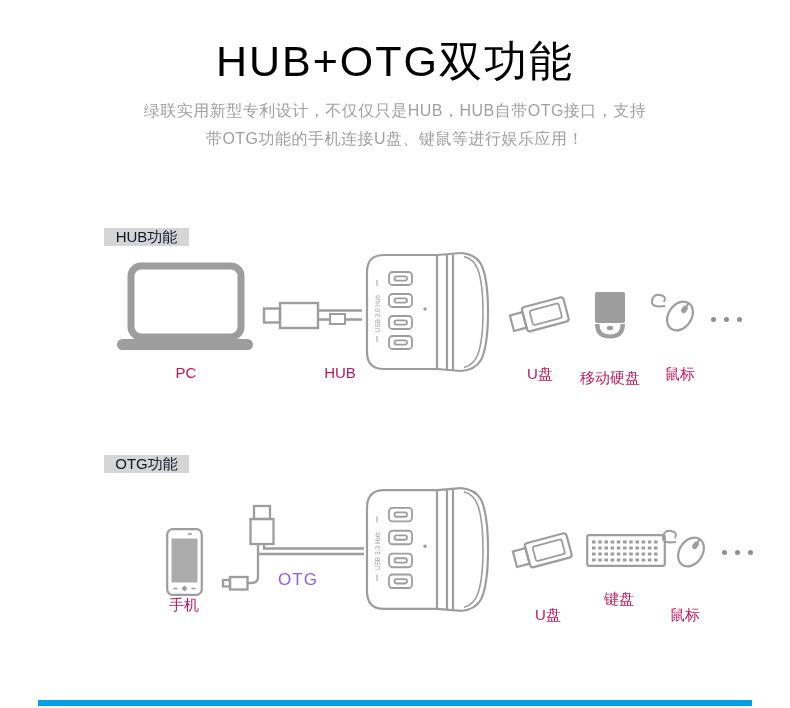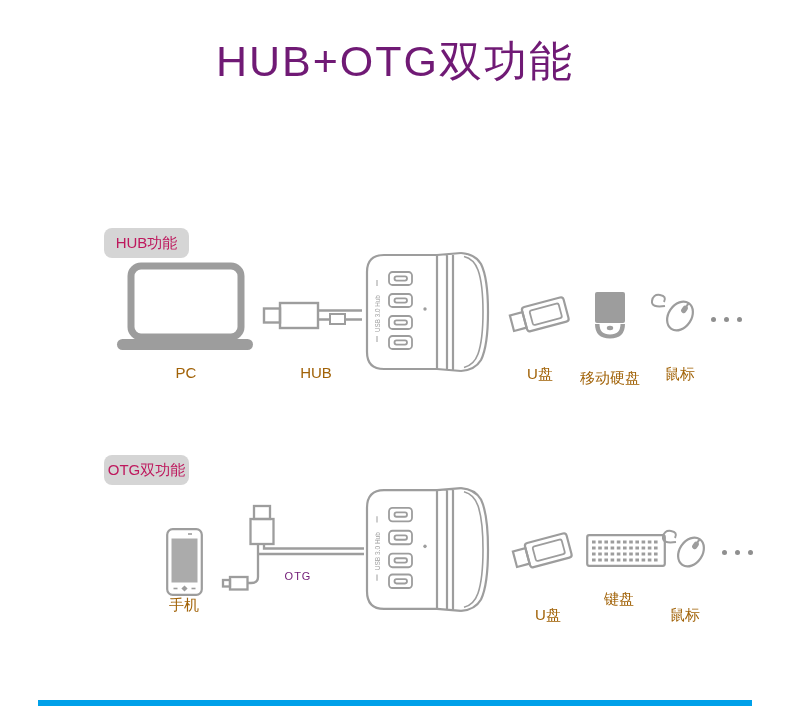--- a/index.html
+++ b/index.html
@@ -3,45 +3,47 @@
 <meta charset="utf-8">
 <style>
   * { margin:0; padding:0; box-sizing:border-box; }
   html,body { background:#ffffff; }
   body { font-family:"Liberation Sans","DejaVu Sans",sans-serif; }
   .canvas { position:relative; width:790px; height:708px; background:#fff; overflow:hidden; margin:0 auto; }
   .abs { position:absolute; }
   svg { display:block; overflow:visible; }
 
   .title { position:absolute; top:33px; left:0; width:100%; text-align:center;
-           font-size:43px; font-weight:400; color:#701a75; letter-spacing:2px; }
+           font-size:43px; font-weight:400; color:#000000; letter-spacing:2px; }
   .subtitle { position:absolute; left:0; width:100%; text-align:center;
               font-size:16px; color:#a0a0a0; letter-spacing:0.5px; }
 
-  .chip { position:absolute; left:104px; width:85px; height:30px; background:#d5d5d5;
-          color:#be185d; font-size:15px; display:flex; align-items:center; justify-content:center;border-radius:8px; }
+  .chip { position:absolute; left:104px; width:85px; height:18px; background:#d5d5d5;
+          color:#0f172a; font-size:15px; display:flex; align-items:center; justify-content:center; }
 
   .icon-label { position:absolute; transform:translateX(-50%); font-size:15px;
-                color:#a16207; white-space:nowrap; }
-  .cable-label { position:absolute; transform:translateX(-50%); font-size:11px;
-                 color:#701a75; white-space:nowrap; letter-spacing:1px; }
+                color:#be185d; white-space:nowrap; }
+  .cable-label { position:absolute; transform:translateX(-50%); font-size:17px;
+                 color:#8b5cf6; white-space:nowrap; letter-spacing:1px; }
 
   .dots { position:absolute; display:flex; gap:8px; align-items:center; }
   .dots i { width:5px; height:5px; border-radius:50%; background:#8f8f8f; display:block; }
 
   .tilt { transform:rotate(-15deg); }
 
   .divider { position:absolute; left:38px; top:700px; width:714px; height:6px; background:#00a0e9; }
 </style>
 </head>
 <body>
 
 <div class="canvas">
 
   <div class="title">HUB+OTG双功能</div>
+  <div class="subtitle" style="top:101px">绿联实用新型专利设计，不仅仅只是HUB，HUB自带OTG接口，支持</div>
+  <div class="subtitle" style="top:129px">带OTG功能的手机连接U盘、键鼠等进行娱乐应用！</div>
 
   <div class="chip" style="top:228px">HUB功能</div>
 
   <svg class="abs" style="left:115px;top:261px" width="140" height="92" viewBox="0 0 140 92">
     <rect x="16" y="5" width="110" height="71" rx="10" fill="#fff" stroke="#9d9d9d" stroke-width="7"></rect>
     <rect x="2" y="78" width="136" height="11" rx="5.5" fill="#9d9d9d"></rect>
   </svg>
 
   <svg class="abs" style="left:262px;top:301px" width="100" height="28" viewBox="0 0 100 28">
     <g fill="none" stroke="#9d9d9d" stroke-width="2.4">
@@ -101,26 +103,26 @@
     </g>
   </svg>
 
   <div class="dots" style="left:711px;top:317px">
     <i></i>
       <i></i>
       <i></i>
   </div>
 
   <div class="icon-label" style="left:186px;top:364px">PC</div>
-  <div class="icon-label" style="left:316px;top:364px">HUB</div>
+  <div class="icon-label" style="left:340px;top:364px">HUB</div>
   <div class="icon-label" style="left:540px;top:365px">U盘</div>
   <div class="icon-label" style="left:610px;top:369px">移动硬盘</div>
   <div class="icon-label" style="left:680px;top:365px">鼠标</div>
 
-  <div class="chip" style="top:455px">OTG双功能</div>
+  <div class="chip" style="top:455px">OTG功能</div>
 
   <svg class="abs" style="left:166px;top:528px" width="37" height="68" viewBox="0 0 37 68">
     <rect x="1.2" y="1.2" width="34.6" height="65.6" rx="5.5" fill="#fff" stroke="#9d9d9d" stroke-width="2.2"></rect>
     <rect x="5.5" y="10.5" width="26" height="44" fill="#ababab"></rect>
     <line x1="22" y1="6" x2="26" y2="6" stroke="#9d9d9d" stroke-width="1.6"></line>
     <line x1="7.5" y1="60.5" x2="11.5" y2="60.5" stroke="#9d9d9d" stroke-width="1.6"></line>
     <line x1="25.5" y1="60.5" x2="29.5" y2="60.5" stroke="#9d9d9d" stroke-width="1.6"></line>
     <rect x="16.3" y="58.3" width="4.4" height="4.4" transform="rotate(45 18.5 60.5)" fill="#9d9d9d"></rect>
   </svg>
 

